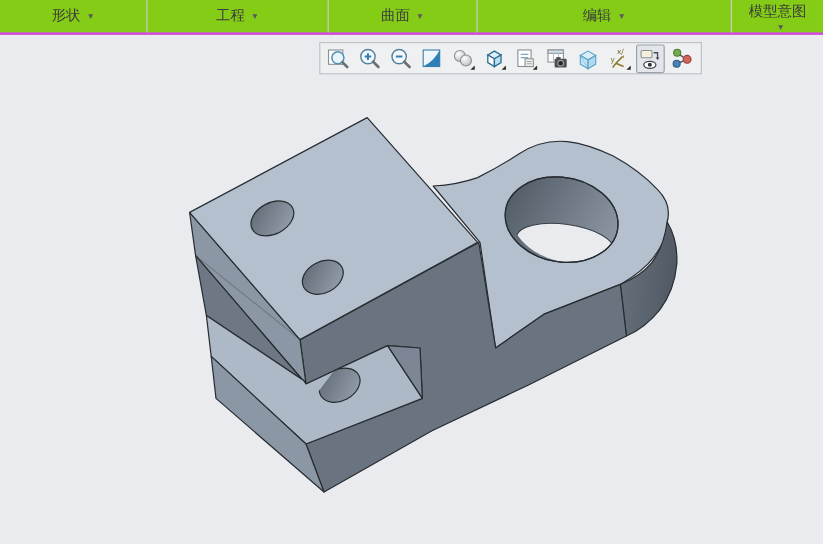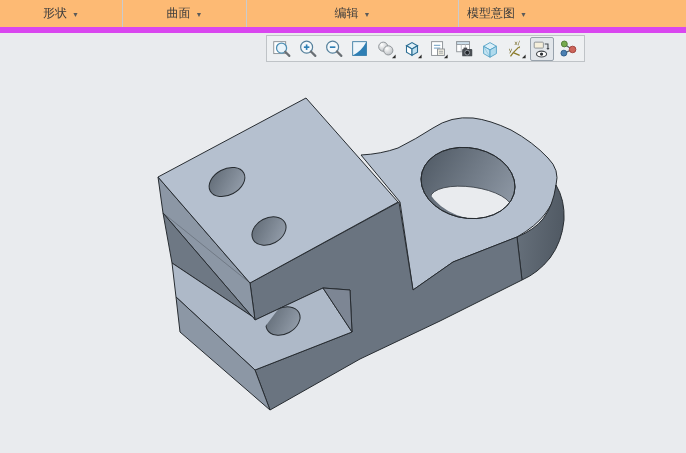--- a/index.html
+++ b/index.html
@@ -1,24 +1,24 @@
 <!DOCTYPE html>
 <html style="--vp-bg: #e9ebee; --face-top: #b5c0cf; --face-left: #8c97a5; --face-front: #6a7480; --face-floor: #aeb9c8; --face-wedge: #6e7884; --face-endwall: #7d8694;"><head>
 <meta charset="utf-8">
 <style>
   html,body{margin:0;padding:0;width:686px;height:453px;overflow:hidden;
     font-family:"Liberation Sans","DejaVu Sans",sans-serif;}
   #stage{position:relative;width:686px;height:453px;background:var(--vp-bg,#e9ebee);}
   
   .menubar{position:absolute;left:0;top:0;width:686px;height:27px;z-index:3;
-    background:#fdba74;border-bottom:6px solid #d946ef;display:flex;}
+    background:#84cc16;border-bottom:2px solid #d946ef;display:flex;}
   .menu-item{display:flex;align-items:center;justify-content:center;height:100%;
     box-sizing:border-box;border-right:1px solid #c9cbce;cursor:default;
     font-size:12px;color:#3c3c3c;}
-  .menu-item:last-child{border-right:none;}
+  .menu-item:last-child{border-right:none;flex-direction:column;}
   .menu-item .caret{font-size:7px;color:#5a5a5a;margin-left:5px;margin-top:2px;}
   .mw1{width:123px}.mw2{width:151px}.mw3{width:212px}.mw4{width:124px}.mw5{width:76px}
   
   .toolbar{position:absolute;left:266px;top:35px;width:319px;height:27px;z-index:3;
     background:#eef0f2;border:1px solid #bfc3c7;display:flex;align-items:center;
     padding:0 2px;box-sizing:border-box;}
   .tb-icon{width:24px;height:24px;margin:0 1px;display:flex;align-items:center;
     justify-content:center;border:1px solid transparent;box-sizing:border-box;}
   .tb-icon svg{display:block;}
   .tb-icon.pressed{background:#e2e6ea;border:1px solid #98a2ac;border-radius:2px;}
@@ -92,20 +92,24 @@
     <ellipse transform="rotate(-28 269 231)" cx="269" cy="231" rx="18" ry="13" fill="url(#gHole)" stroke="#272c31"></ellipse>
 
     <path class="f-left edge" d="M176,297 L255,370 L270,410 L180,332 Z"></path>
   </svg>
 
   <div class="menubar">
     <div class="menu-item mw1">
       <span>形状</span>
       <span class="caret">▼</span>
     </div>
+    <div class="menu-item mw2">
+      <span>工程</span>
+      <span class="caret">▼</span>
+    </div>
     <div class="menu-item mw4">
       <span>曲面</span>
       <span class="caret">▼</span>
     </div>
     <div class="menu-item mw3">
       <span>编辑</span>
       <span class="caret">▼</span>
     </div>
     <div class="menu-item mw5">
       <span>模型意图</span>

